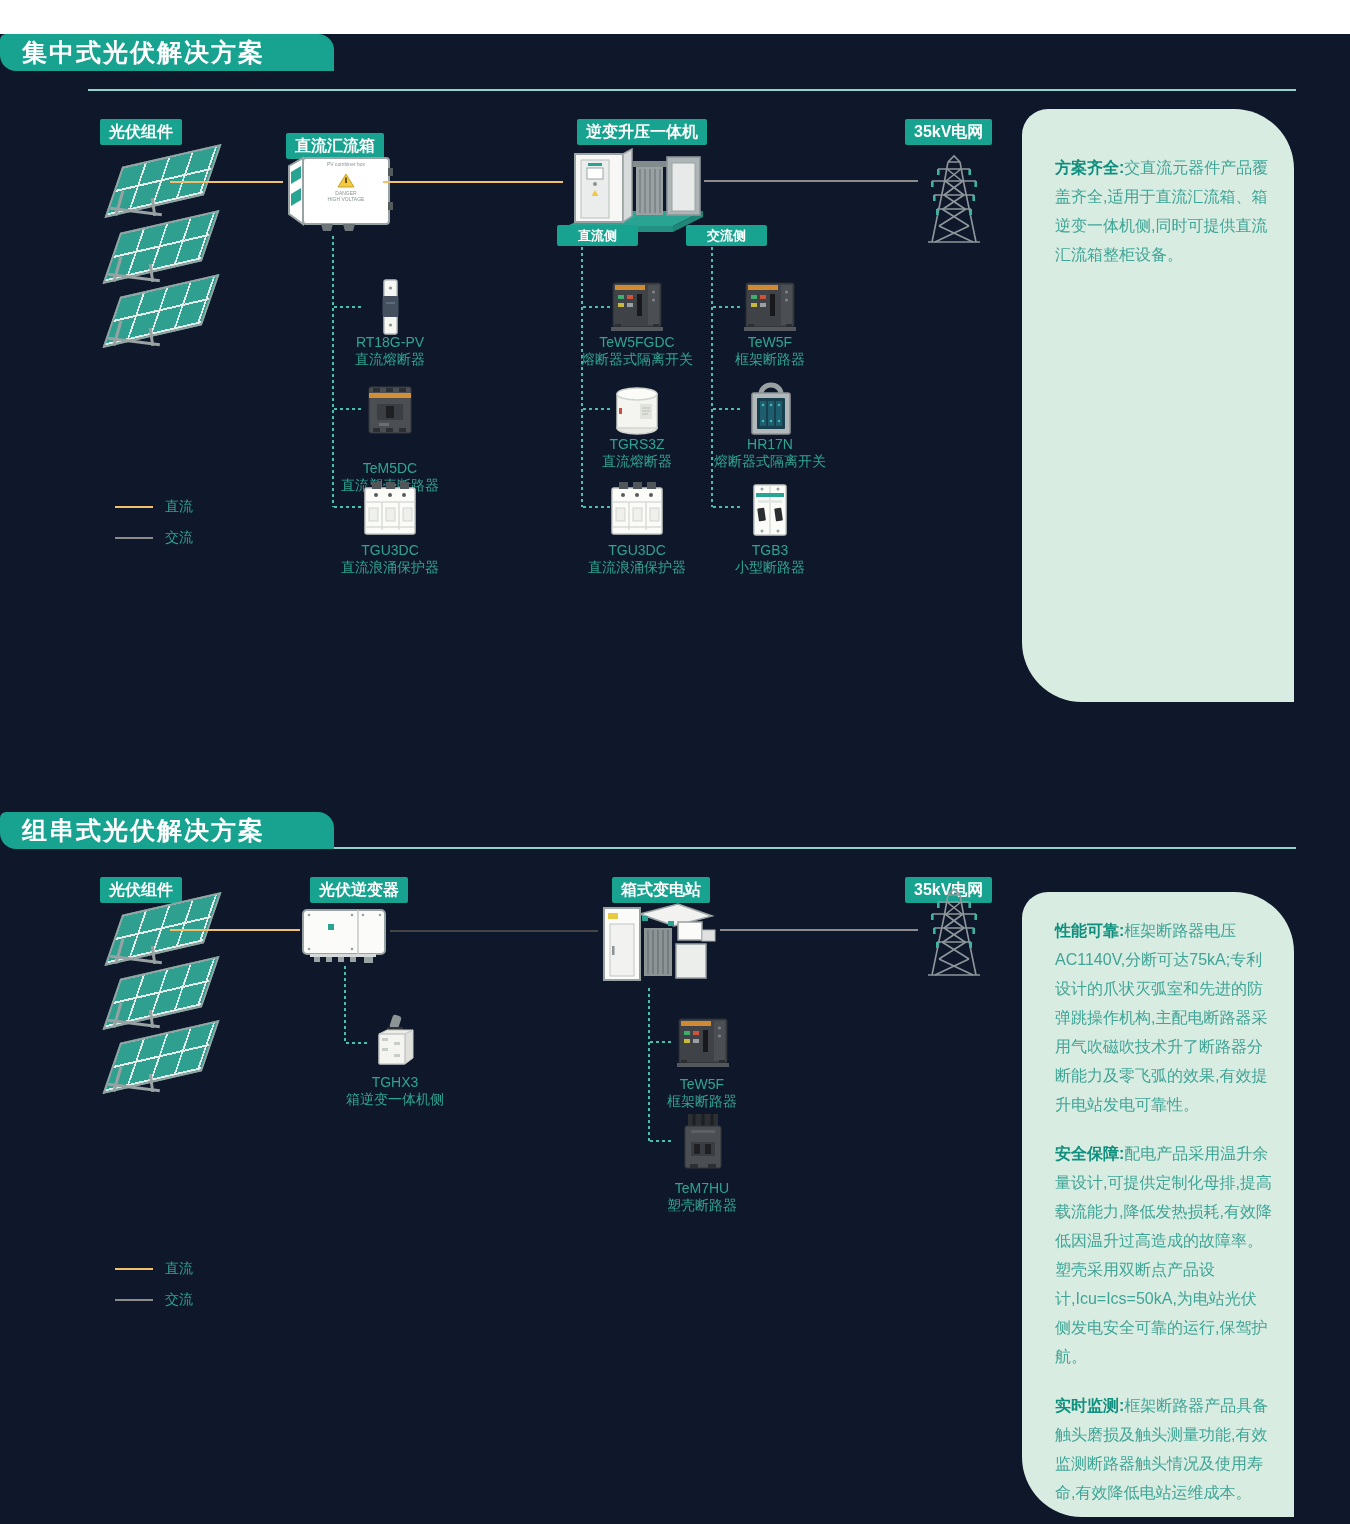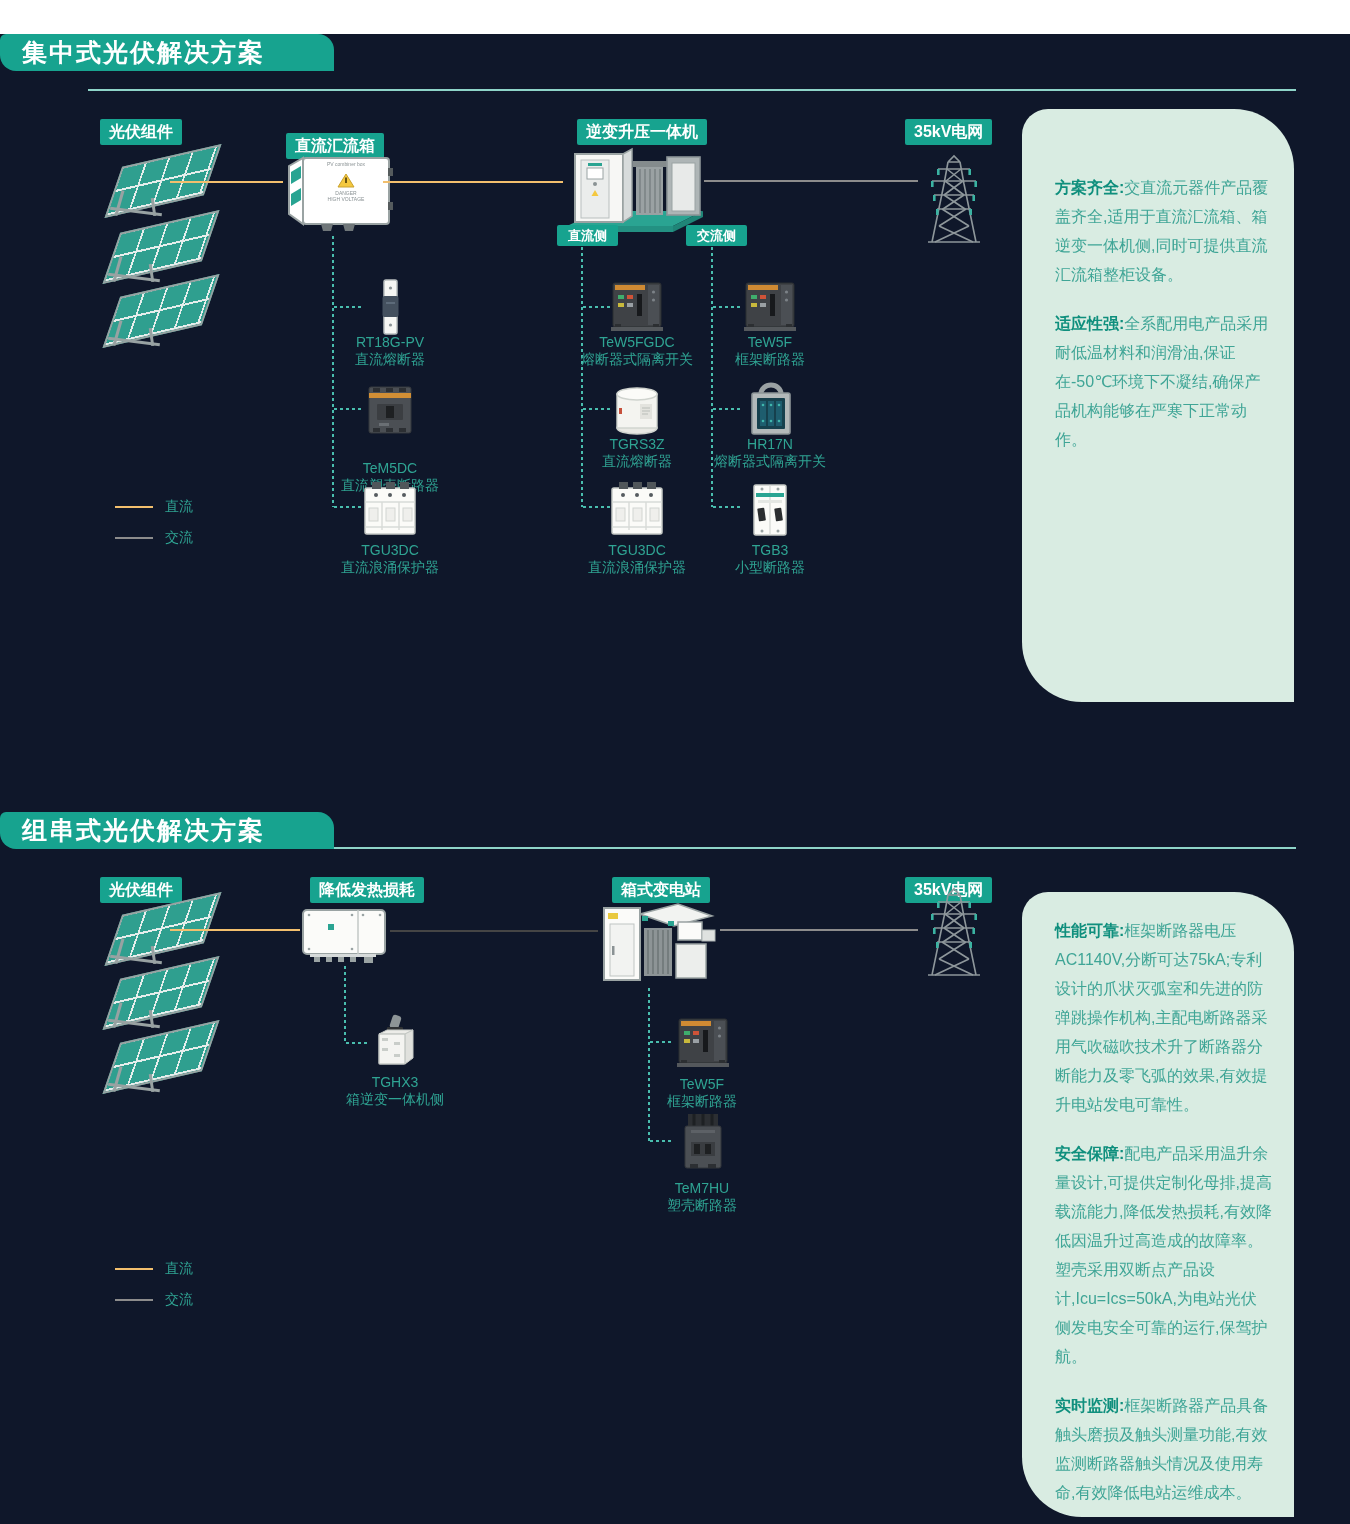--- a/index.html
+++ b/index.html
@@ -7,40 +7,40 @@
           font-family:"Liberation Sans","DejaVu Sans",sans-serif;margin-top:34px; }
   .abs { position:absolute; }
 
   .banner { position:absolute; width:334px; height:37px; background:#17a38f; color:#ffffff;
             font-weight:bold; font-size:25px; line-height:37px; padding-left:22px; box-sizing:border-box;
             border-radius:6px 16px 0 16px; letter-spacing:2px; z-index:2; }
   .underline { position:absolute; height:2px; background:#8ed4c8; z-index:1; }
 
   .badge { position:absolute; background:#17a38f; color:#ffffff; font-weight:bold; font-size:16px;
            line-height:1; padding:5px 9px; border-radius:2px; white-space:nowrap; }
-  .badge-sm { font-size:13px; padding:4px 11px; }
+  .badge-sm { font-size:13px; padding:4px 21px; }
 
   .hline { position:absolute; height:2px; }
   .c-orange { background:#f2bf6d; }
   .c-gray { background:#8c8c8c; }
   .c-dark { background:#454545; }
 
   .vdash { position:absolute; width:2px;
            background-image:repeating-linear-gradient(to bottom,#49bdae 0 3px,transparent 3px 6px); }
   .hdash { position:absolute; height:2px;
            background-image:repeating-linear-gradient(to right,#49bdae 0 3px,transparent 3px 6px); }
 
   .plabel { position:absolute; width:160px; text-align:center; color:#2fa493; font-size:14px; line-height:17px; }
 
   .legend { position:absolute; }
   .legend-row { display:flex; align-items:center; margin-bottom:13px; color:#2fa493; font-size:14px; }
   .lline { width:38px; height:2px; display:inline-block; margin-right:12px; }
 
   .info-panel { position:absolute; width:272px; background:#d9ece2; border-radius:26px 60px 0 60px;
-                box-sizing:border-box; padding:64px 22px 0 33px; color:#3fa596; font-size:16px; line-height:29px; }
+                box-sizing:border-box; padding:44px 22px 0 33px; color:#3fa596; font-size:16px; line-height:29px; }
   .info-panel.p2 { padding-top:24px; }
   .info-panel p { margin:0 0 20px 0; }
   .info-panel b { color:#0f8f7d; }
 
   
   .solar { position:absolute; width:140px; height:64px; }
   .pv-face { position:absolute; left:16px; top:4px; width:98px; height:42px;
              border:2px solid #98a2a2; background-color:#2f9f8f;
              background-image:repeating-linear-gradient(to right,transparent 0 22px,#e6eeec 22px 24px),
                               repeating-linear-gradient(to bottom,transparent 0 19px,#e6eeec 19px 21px);
@@ -413,30 +413,29 @@
         <span>直流</span>
       </div>
       <div class="legend-row">
         <span class="lline c-gray"></span>
         <span>交流</span>
       </div>
     </div>
 
     <div class="info-panel" style="left:1022px;top:75px;height:593px">
       <p><b>方案齐全:</b><span>交直流元器件产品覆盖齐全,适用于直流汇流箱、箱逆变一体机侧,同时可提供直流汇流箱整柜设备。</span></p>
-      <p><b>适应性强:</b><span>全系配用电产品采用耐低温材料和润滑油,保证在-50℃环境下不凝结,确保产品机构能够在严寒下正常动作。</span></p>
     </div>
   </section>
 
   <section>
     <div class="underline" style="left:88px;top:813px;width:1208px"></div>
     <div class="banner" style="top:778px">组串式光伏解决方案</div>
 
     <div class="badge" style="left:100px;top:843px">光伏组件</div>
-    <div class="badge" style="left:310px;top:843px">降低发热损耗</div>
+    <div class="badge" style="left:310px;top:843px">光伏逆变器</div>
     <div class="badge" style="left:612px;top:843px">箱式变电站</div>
     <div class="badge" style="left:905px;top:843px">35kV电网</div>
 
     <div class="solar" style="left:96px;top:868px">
       <div class="pv-face"></div>
         <div class="pv-leg pv-leg1"></div>
         <div class="pv-leg pv-leg2"></div>
         <div class="pv-bar"></div>
     </div>
     <div class="solar" style="left:94px;top:932px">

